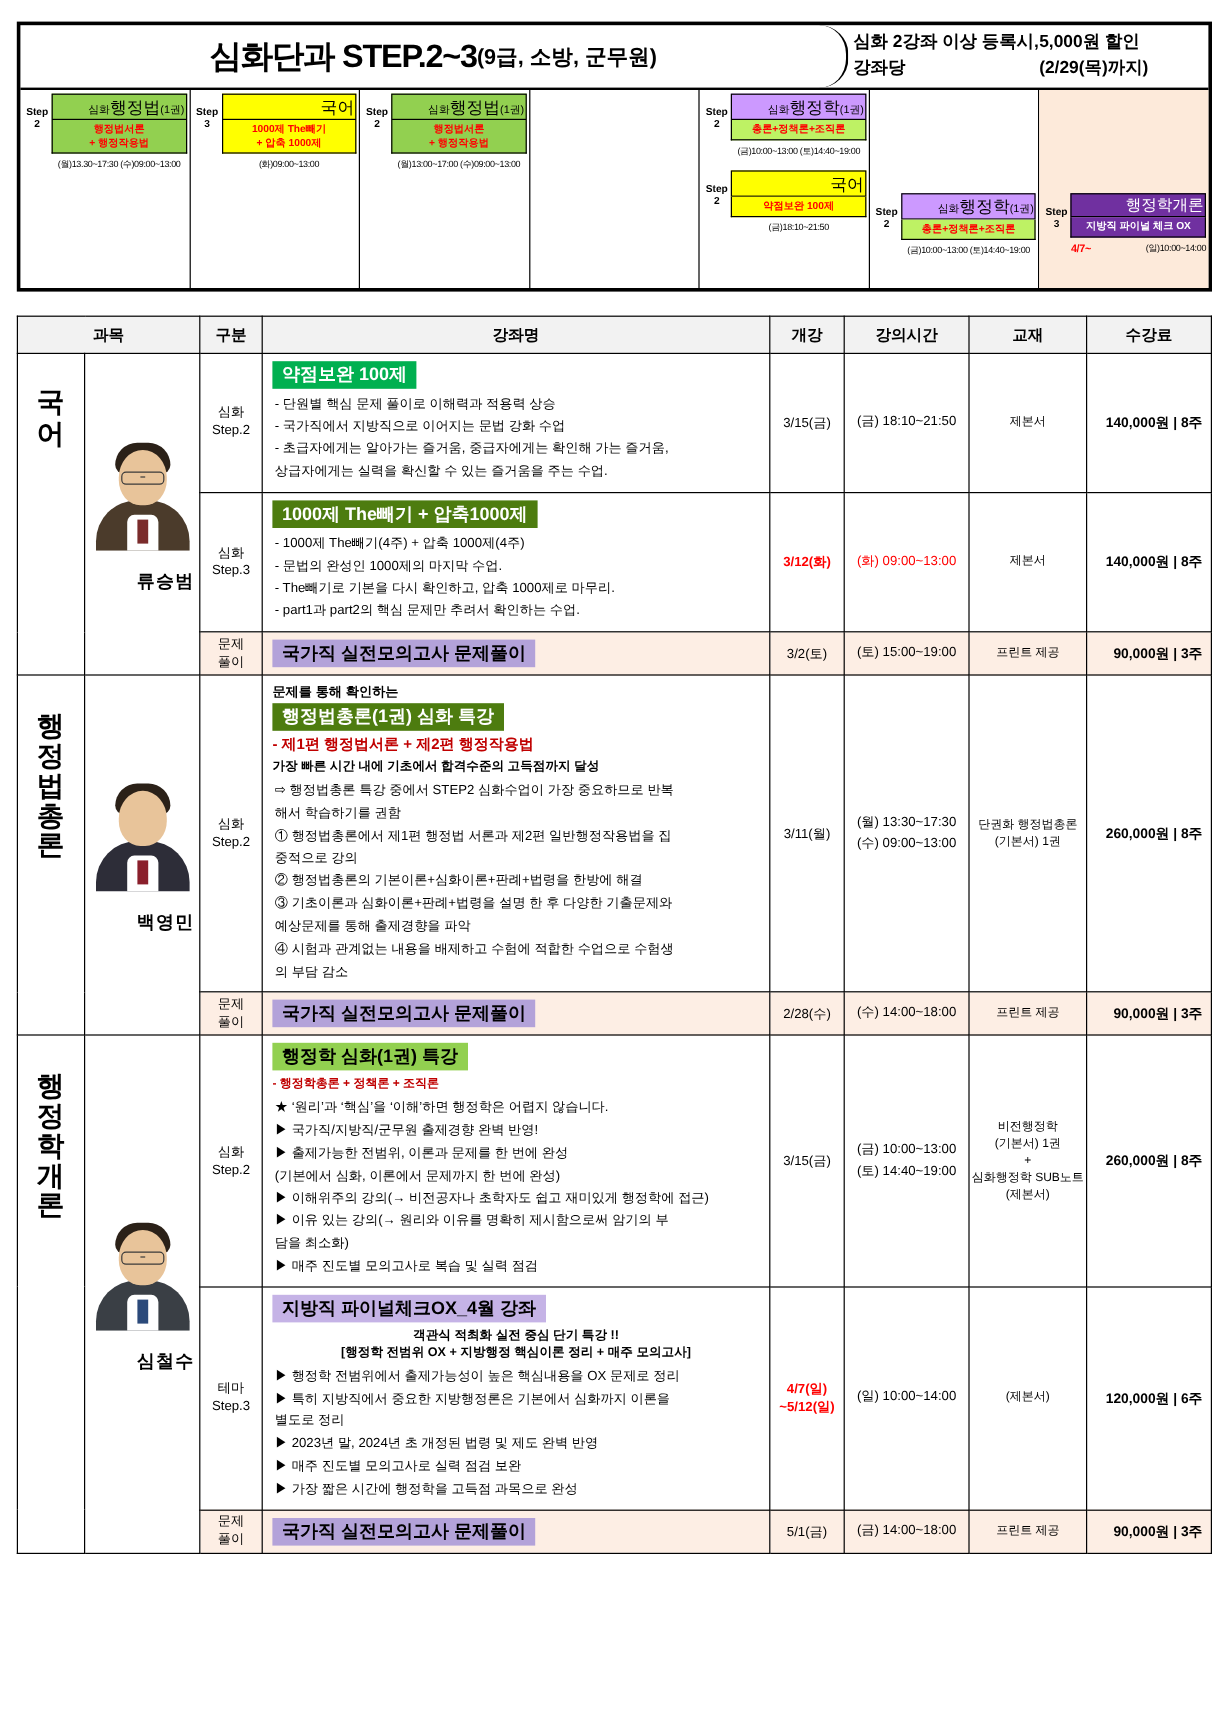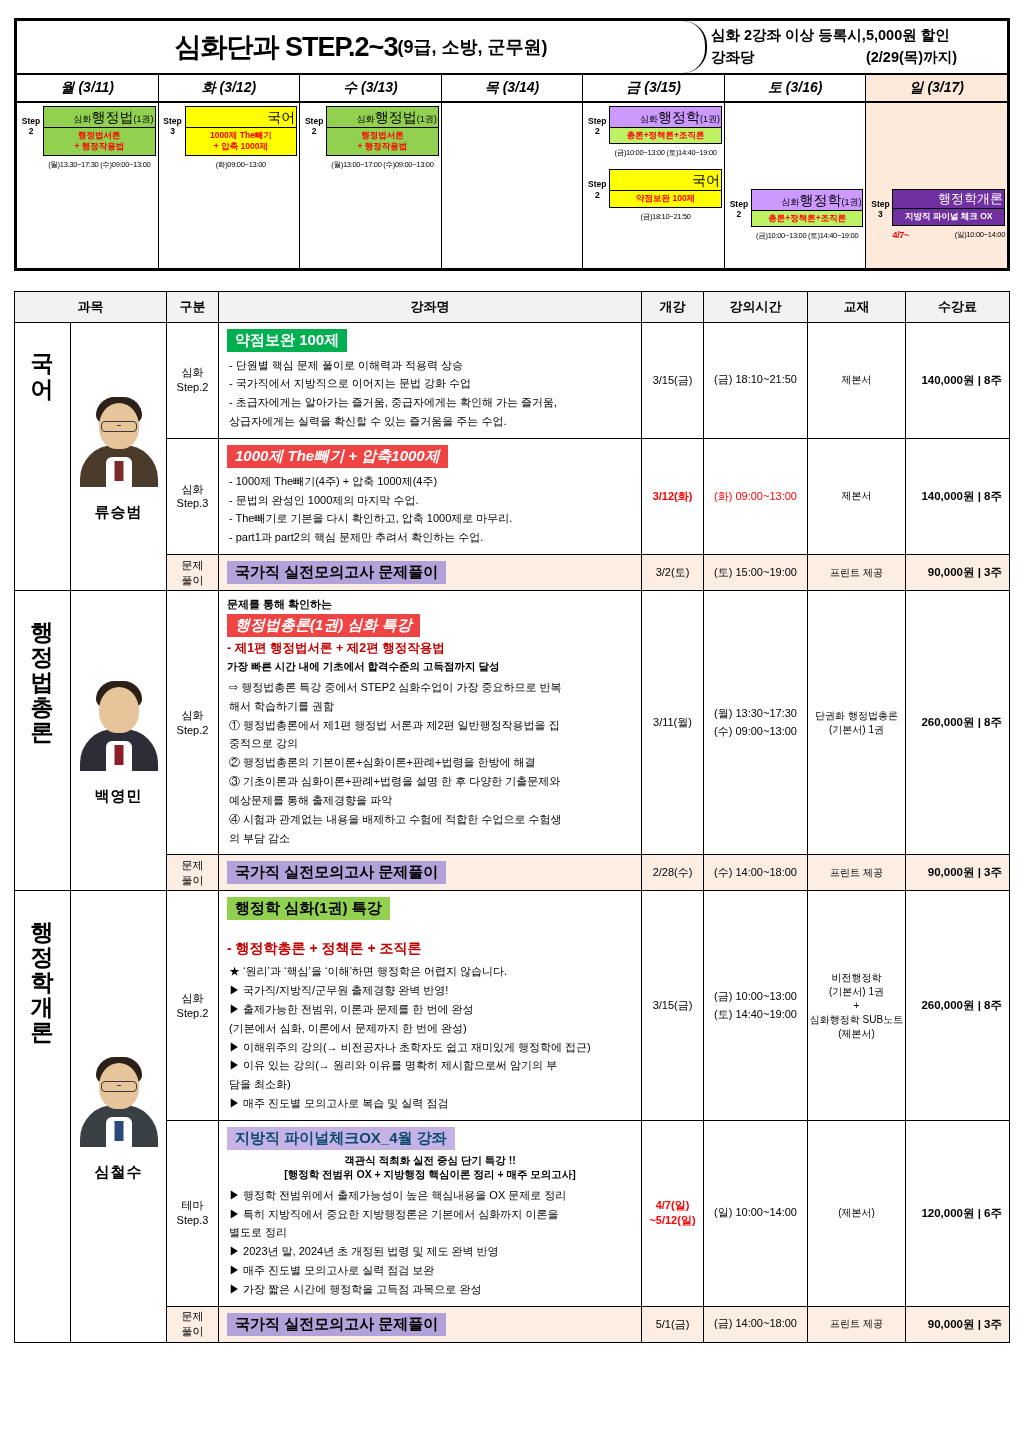--- a/index.html
+++ b/index.html
@@ -78,34 +78,34 @@
     background:#f2f2f2; font-size:13px; font-weight:bold; padding:6px 2px; text-align:center;
   }
   td.subject {
     width:56px; text-align:center; vertical-align:top; padding-top:10px;
   }
   .vert {
     writing-mode:vertical-rl; font-size:23px; font-weight:bold; letter-spacing:2px;
     margin:4px auto; line-height:1.05;
   }
   td.photo { width:96px; text-align:center; vertical-align:middle; padding:4px; }
-  .teacher-name { font-size:15px; font-weight:bold; margin-top:16px; letter-spacing:1px; }
+  .teacher-name { font-size:15px; font-weight:bold; margin-top:16px; letter-spacing:1px;text-align:right; }
   td.gubun { width:52px; text-align:center; font-size:11px; line-height:1.35; }
   td.course { padding:6px 8px; vertical-align:top; }
   td.open { width:62px; text-align:center; font-size:11px; }
   td.time2 { width:104px; text-align:center; font-size:11px; line-height:1.6; }
   td.book { width:98px; text-align:center; font-size:10px; line-height:1.4; }
   td.fee { width:104px; text-align:right; padding-right:7px; font-size:11.5px; font-weight:bold; }
 
   .hl { display:inline-block; font-weight:bold; padding:2px 8px; font-size:15px; }
   .hl-green { background:#00b050; color:#fff; }
-  .hl-dgreen { background:#ef4444; color:#fff;font-style:italic; }
+  .hl-dgreen { background:#4d7c0f; color:#fff; }
   .hl-purple { background:#b3a2d9; color:#000; }
   .hl-lgreen { background:#92d050; color:#000; }
-  .hl-violet { background:#c5b3e6; color:#0c4a6e; }
+  .hl-violet { background:#c5b3e6; color:#000000; }
   .bullets { margin:5px 0 0 2px; font-size:11px; line-height:1.62; }
   .bullets div { margin-bottom:1px; }
   .small-head { font-size:10.5px; font-weight:bold; margin-bottom:2px; }
   .mid-head { font-size:11px; font-weight:bold; }
   .centered-note { text-align:center; font-size:10.5px; font-weight:bold; }
   .row-exam td { background:#fdeee4; }
 
   
   .portrait { width:84px; height:96px; margin:0 auto; position:relative; overflow:hidden; }
   .p-bg { position:absolute; inset:0; background:#ffffff; }
@@ -134,29 +134,20 @@
       <div class="c2">
         <span class="t-big">심화단과  STEP.2~3</span>
           <span class="t-sm">(9급, 소방, 군무원)</span>
       </div>
       <div class="c3">
         <div>심화  2강좌  이상  등록시,  강좌당</div>
         <div>5,000원  할인  (2/29(목)까지)</div>
       </div>
     </div>
 
-    <div class="days">
-      <div class="day">월 (3/11)</div>
-      <div class="day">화 (3/12)</div>
-      <div class="day">수 (3/13)</div>
-      <div class="day">목 (3/14)</div>
-      <div class="day">금 (3/15)</div>
-      <div class="day sat">토 (3/16)</div>
-      <div class="day sun">일 (3/17)</div>
-    </div>
 
     <div class="grid">
 
       <div class="col">
         <div class="cell">
           <div class="step-tag">Step 2</div>
           <div class="cbody">
             <div class="title-box bg-lgreen">
               <span class="sm">심화</span><span class="lg">행정법</span><span class="sm">(1권)</span>
             </div>
@@ -396,21 +387,21 @@
             <div class="p-hair"></div>
             <div class="p-head"></div>
             <div class="p-glass"></div>
           </div>
           <div class="teacher-name">심철수</div>
         </td>
         <td class="gubun" style="white-space:pre-line;">심화
 Step.2</td>
         <td class="course">
           <div class="hl hl-lgreen">행정학  심화(1권)  특강</div>
-          <div style="color:#c00000;font-weight:bold;font-size:14px;margin-top:20px;">-  행정학총론  +  정책론  +  조직론</div>
+          <div style="color:#c00000;font-weight:bold;font-size:10px;margin-top:4px;">-  행정학총론  +  정책론  +  조직론</div>
           <div class="bullets">
             <div>★ ‘원리’과 ‘핵심’을 ‘이해’하면 행정학은 어렵지 않습니다.</div>
             <div>▶ 국가직/지방직/군무원 출제경향 완벽 반영!</div>
             <div>▶ 출제가능한 전범위, 이론과 문제를 한 번에 완성</div>
             <div>     (기본에서 심화, 이론에서 문제까지 한 번에 완성)</div>
             <div>▶ 이해위주의 강의(→ 비전공자나 초학자도 쉽고 재미있게 행정학에 접근)</div>
             <div>▶ 이유 있는 강의(→ 원리와 이유를 명확히 제시함으로써 암기의 부</div>
             <div>     담을 최소화)</div>
             <div>▶ 매주 진도별 모의고사로 복습 및 실력 점검</div>
           </div>

